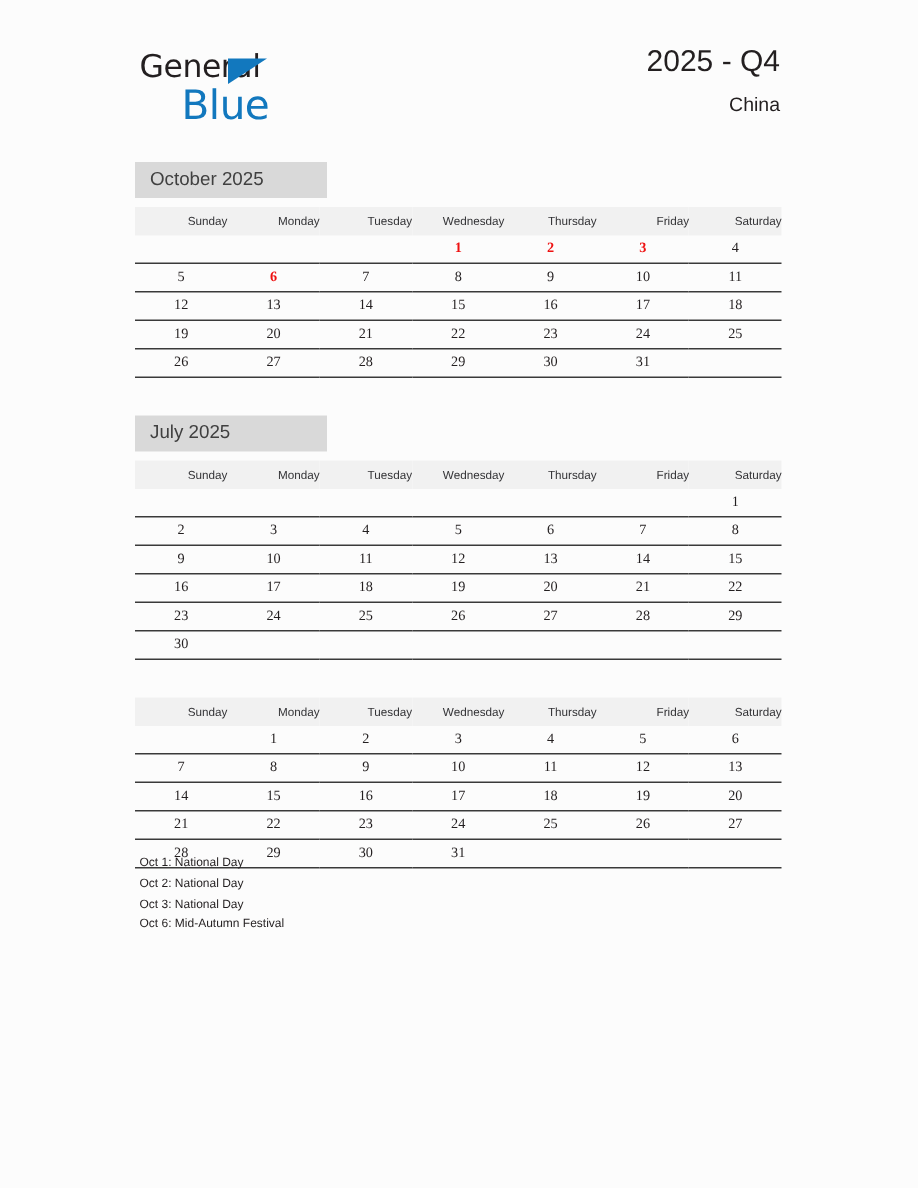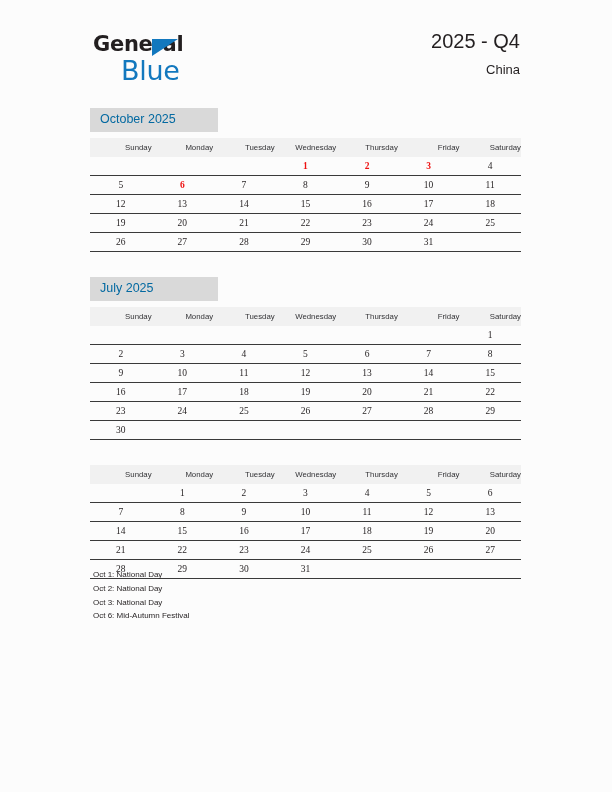--- a/index.html
+++ b/index.html
@@ -33,21 +33,21 @@
     height: 56px;
   }
   .logo-general {
     position: absolute;
     left: 0;
     top: 0;
     font-size: 21px;
     letter-spacing: -0.3px;
     color: #231f20;
     font-family: "DejaVu Sans", sans-serif;
-    font-weight: 700;
+    font-weight: 400;
     line-height: 1;
   }
   .logo-tri {
     position: absolute;
     left: 59px;
     top: 5px;
     width: 0;
     height: 0;
     border-top: 17px solid #1278be;
     border-right: 26px solid transparent;
@@ -93,21 +93,21 @@
     top: 108px;
     width: 431px;
   }
   .month-block {
     width: 431px;
     margin-bottom: 25px;
   }
   .month-title {
     display: inline-block;
     background: #d9d9d9;
-    color: #0369a1;
+    color: #404040;
     font-size: 12.5px;
     font-weight: 400;
     padding: 5px 8px 5px 10px;
     width: 110px;
     box-sizing: content-box;
     font-family: "Liberation Sans", sans-serif;
     line-height: 1.1;
   }
   table.cal {
     border-collapse: collapse;

